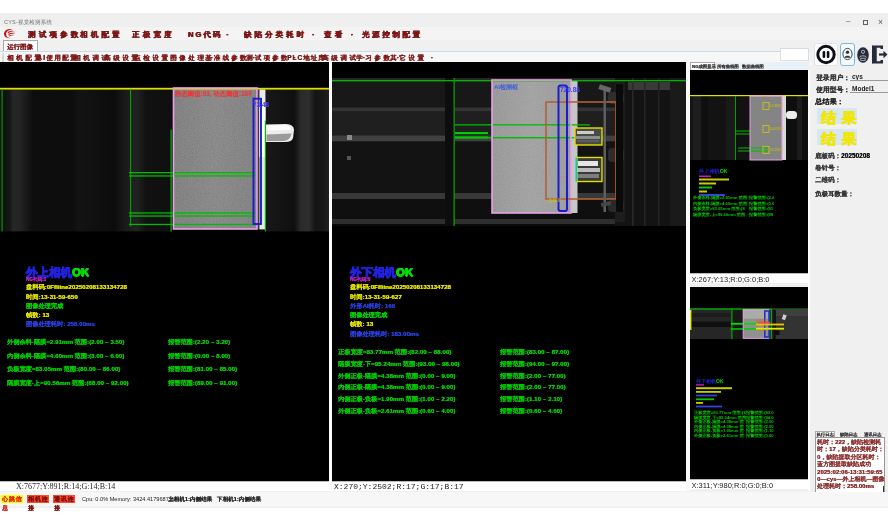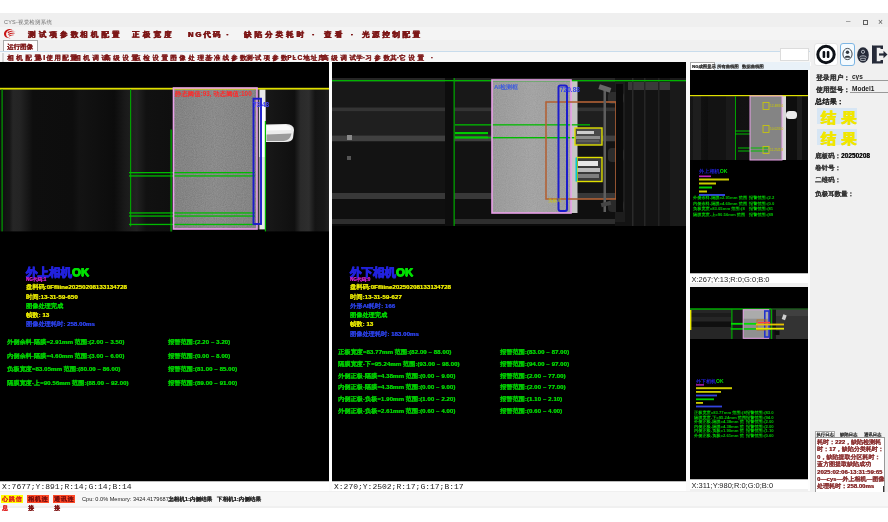--- a/index.html
+++ b/index.html
@@ -166,21 +166,21 @@
 <div class="abs cjk" style="left:7px;top:338px;font-size:6.2px;color:#00cc00;white-space:pre">外侧余料-隔膜=2.91mm 范围:(2.00 ~ 3.50)</div>
 <div class="abs cjk" style="left:168px;top:338px;font-size:6.2px;color:#00cc00">报警范围:(2.20 ~ 3.20)</div>
 <div class="abs cjk" style="left:7px;top:351.5px;font-size:6.2px;color:#00cc00;white-space:pre">内侧余料-隔膜=4.60mm 范围:(3.00 ~ 6.00)</div>
 <div class="abs cjk" style="left:168px;top:351.5px;font-size:6.2px;color:#00cc00">报警范围:(0.00 ~ 8.00)</div>
 <div class="abs cjk" style="left:7px;top:365px;font-size:6.2px;color:#00cc00;white-space:pre">负极宽度=83.05mm 范围:(80.00 ~ 86.00)</div>
 <div class="abs cjk" style="left:168px;top:365px;font-size:6.2px;color:#00cc00">报警范围:(81.00 ~ 85.00)</div>
 <div class="abs cjk" style="left:7px;top:378.5px;font-size:6.2px;color:#00cc00;white-space:pre">隔膜宽度-上=90.56mm 范围:(88.00 ~ 92.00)</div>
 <div class="abs cjk" style="left:168px;top:378.5px;font-size:6.2px;color:#00cc00">报警范围:(89.00 ~ 91.00)</div>
 
 <div class="abs" style="left:0;top:481px;width:329px;height:10px;background:#fff;border-top:1px solid #bbb"></div>
-<div class="abs" style="left:2px;top:482px;font-size:8px;color:#222;font-family:Liberation Mono, monospace">X:7677;Y:891;R:14;G:14;B:14</div>
+<div class="abs" style="left:16px;top:482px;font-size:8px;color:#222;font-family:Liberation Serif, serif">X:7677;Y:891;R:14;G:14;B:14</div>
 
 <div class="abs" style="left:332px;top:62px;width:354px;height:419px;background:#000"></div>
 <svg class="abs" style="left:332px;top:62px" width="354" height="419" viewBox="0 0 354 419">
  <defs>
 
   <linearGradient id="gr2" x1="0" y1="0" x2="1" y2="0">
    <stop offset="0" stop-color="#8c8c8c"></stop>
           <stop offset="0.5" stop-color="#979797"></stop>
           <stop offset="1" stop-color="#909090"></stop>
   </linearGradient>

